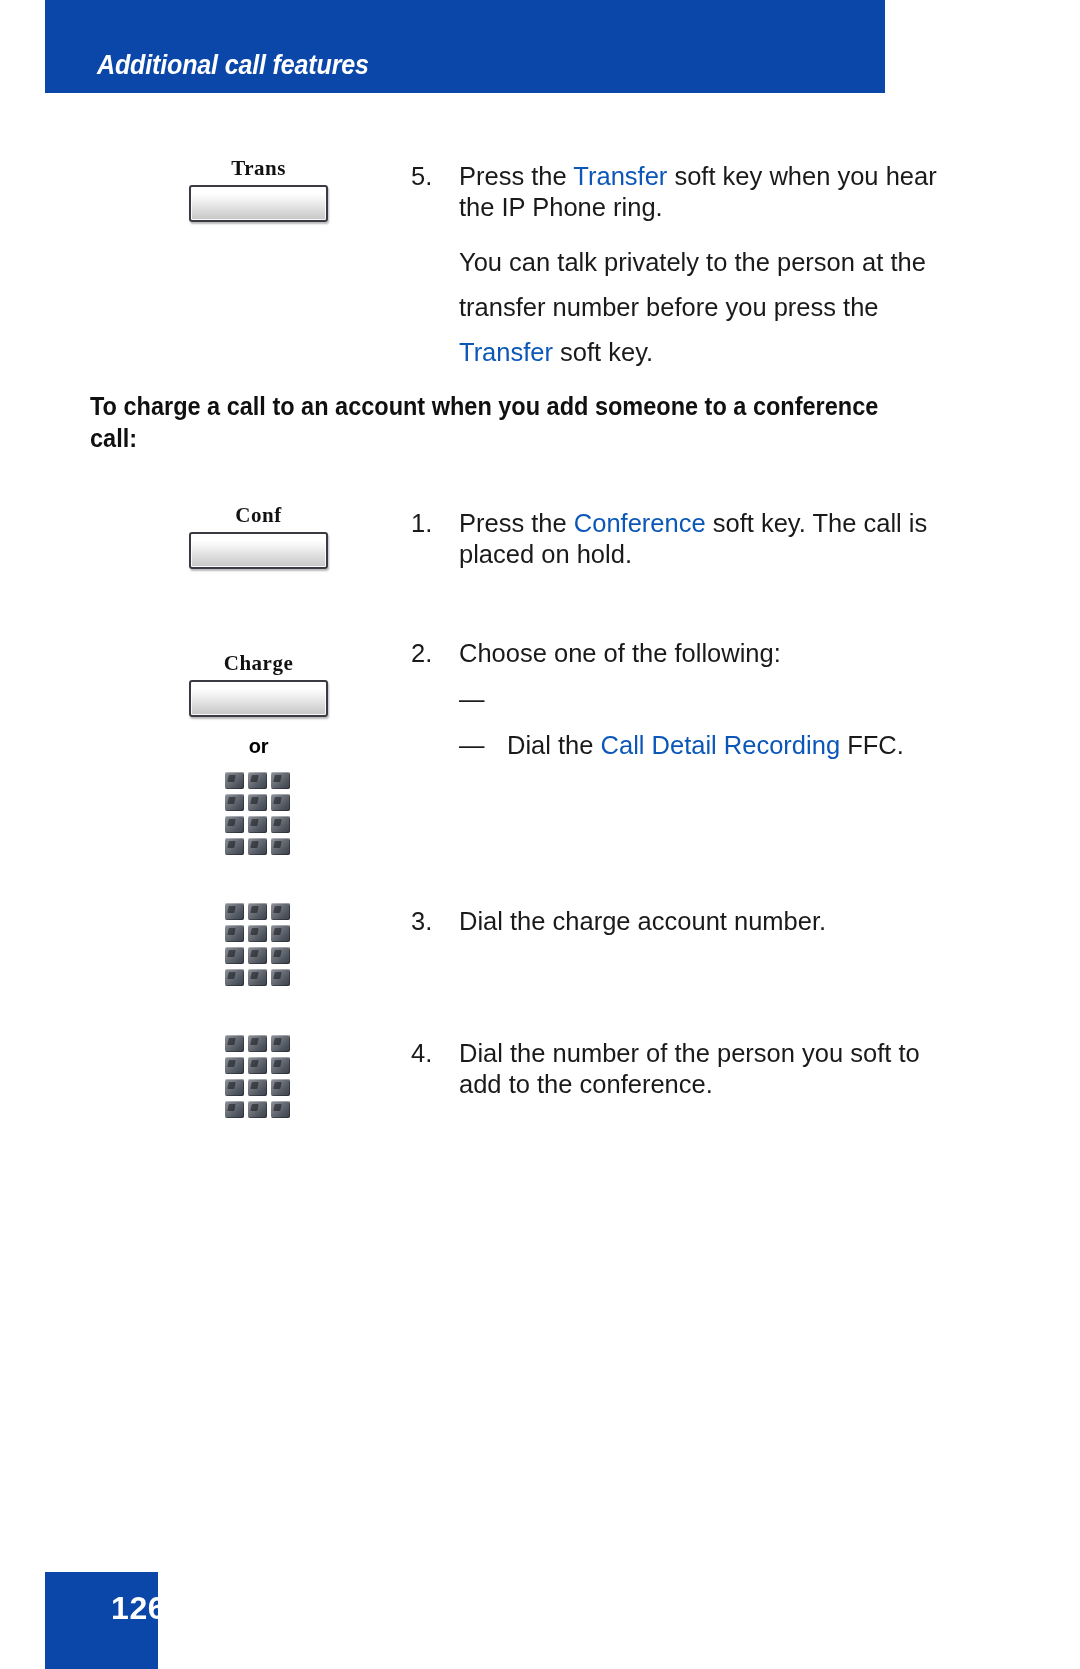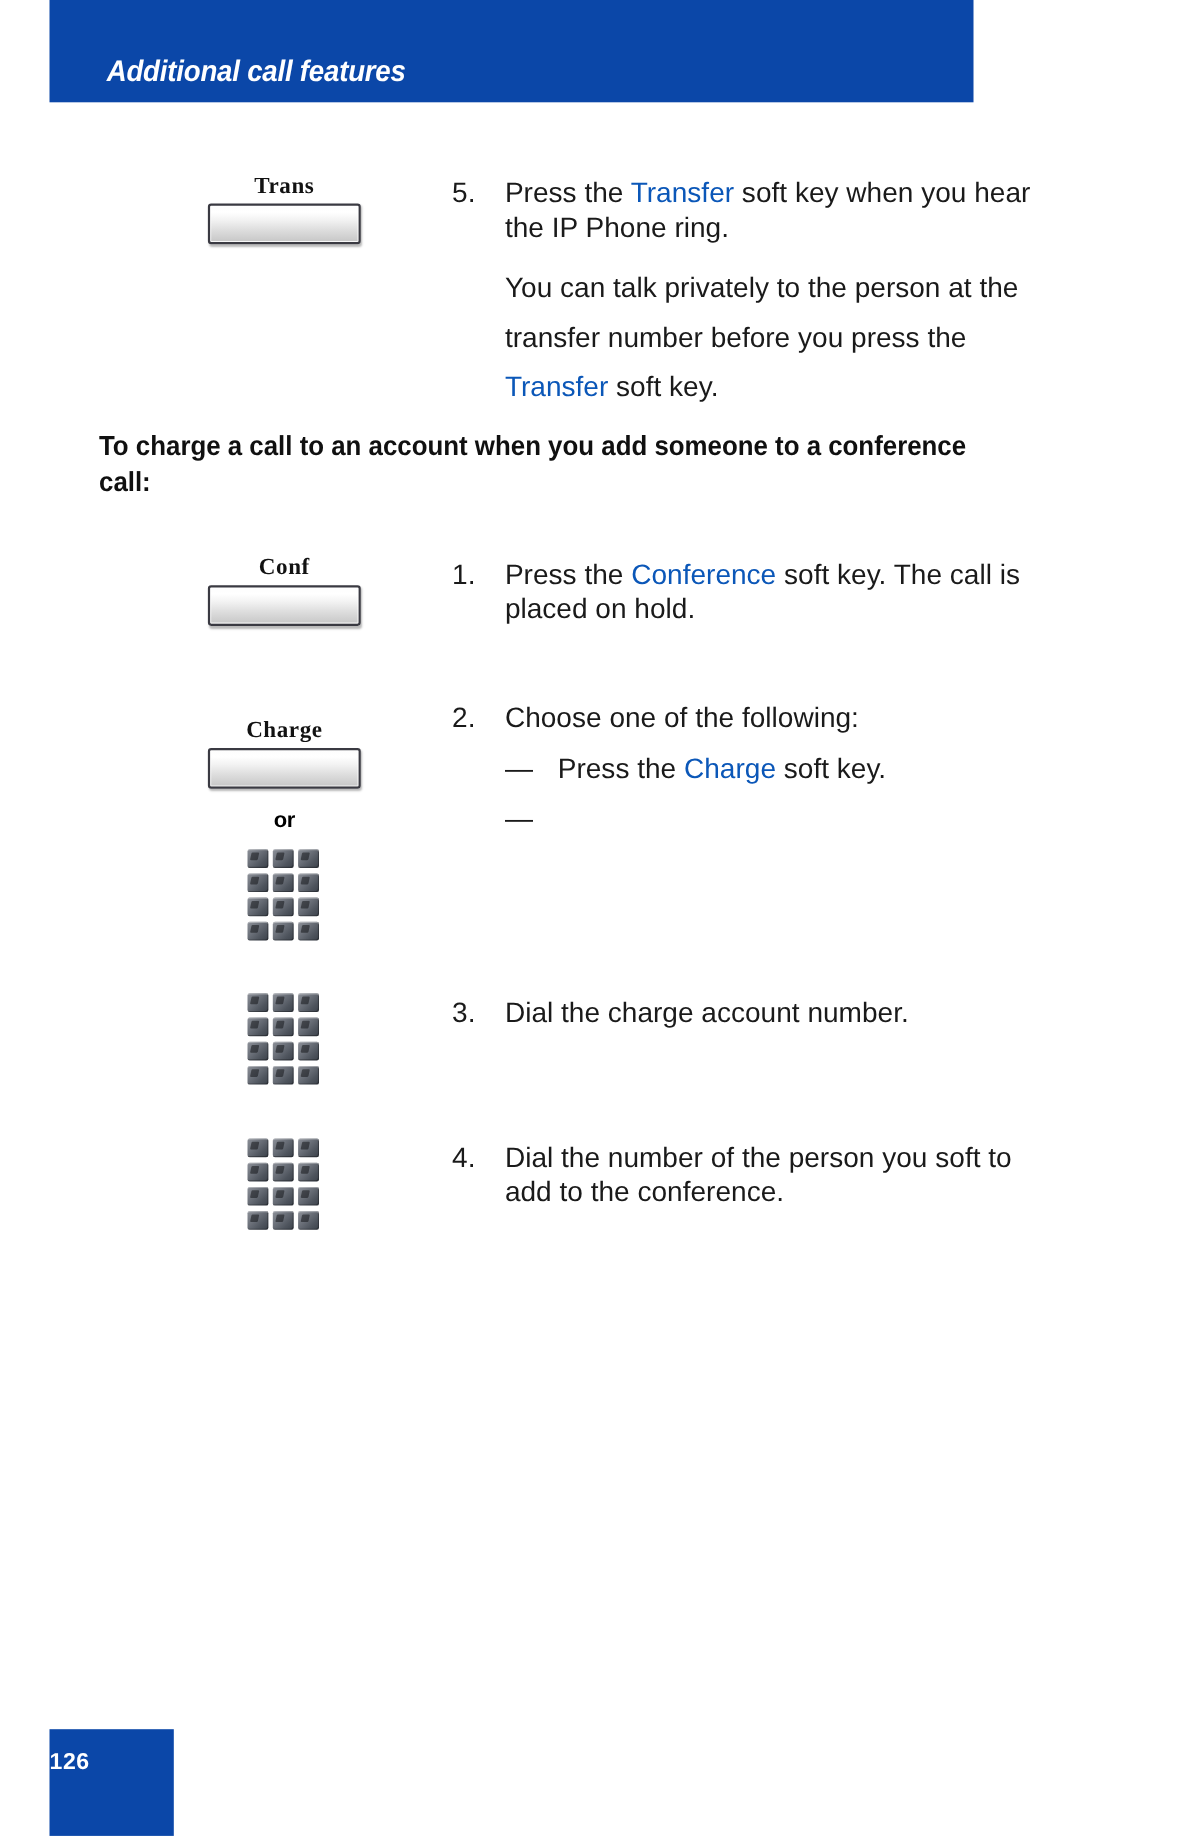--- a/index.html
+++ b/index.html
@@ -175,23 +175,23 @@
     bottom: 0;
     width: 113px;
     height: 97px;
     background: #0b47a8;
   }
   .footer-page {
     position: absolute;
     left: 0;
     top: 18px;
     width: 121px;
-    text-align: left;
+    text-align: right;
     color: #ffffff;
-    font-size: 21px;
+    font-size: 32px;
     font-weight: bold;
     font-family: "Liberation Sans Narrow", "Liberation Sans", sans-serif;
     letter-spacing: 0.5px;
   }
 </style>
 </head>
 <body>
 
 <div class="header-band">
   <div class="header-title">Additional call features</div>
@@ -245,25 +245,25 @@
   </div>
 </div>
 
 <div class="step" style="left:411px; top:638px; width:530px;">
   <span class="step-num">2.</span>
   <span class="step-body">Choose one of the following:</span>
 </div>
 
 <div class="dash-item" style="left:459px; top:684px; width:490px;">
   <span class="dash-mark">—</span>
-  <span><span>Press the </span><b class="kw">Charge</b><span> soft key.</span></span>
 </div>
 
 <div class="dash-item" style="left:459px; top:730px; width:500px;">
   <span class="dash-mark">—</span>
+  <span><span>Dial the </span><b class="kw">Call Detail Recording</b><span> FFC.</span></span>
 </div>
 
 <div class="keypad" style="left:225px; top:903px;">
   <div class="keypad-grid">
     <div class="keypad-key"></div>
     <div class="keypad-key"></div>
     <div class="keypad-key"></div>
     <div class="keypad-key"></div>
     <div class="keypad-key"></div>
     <div class="keypad-key"></div>

